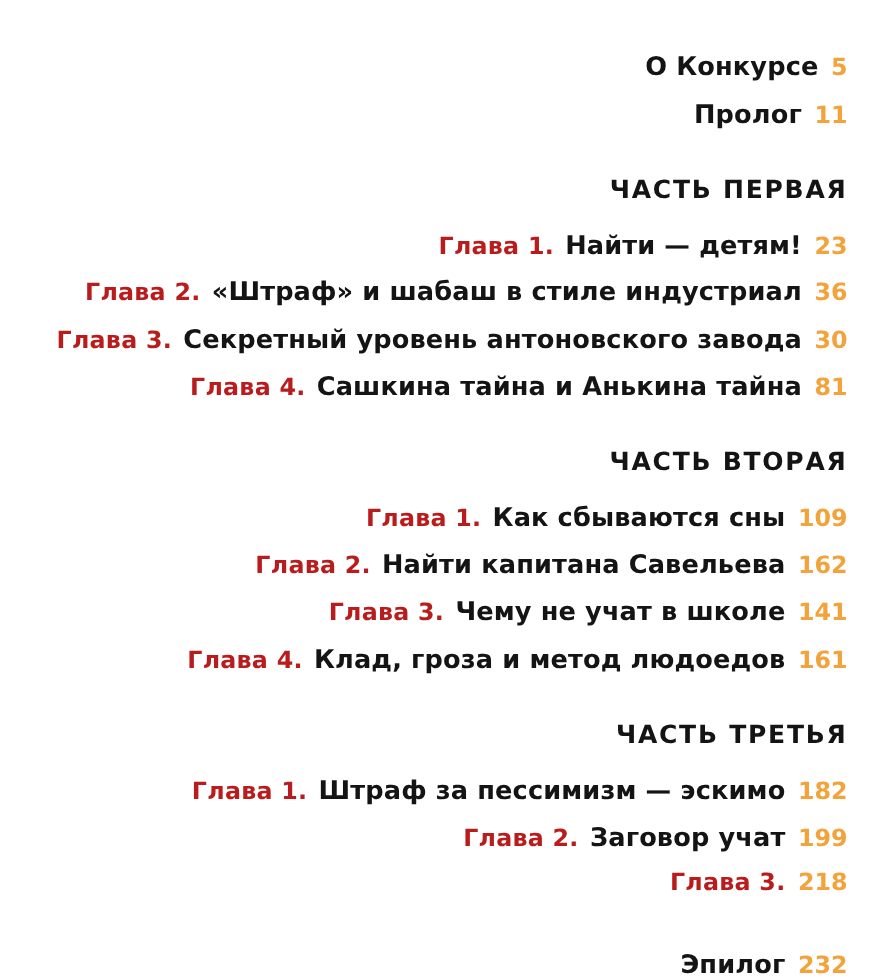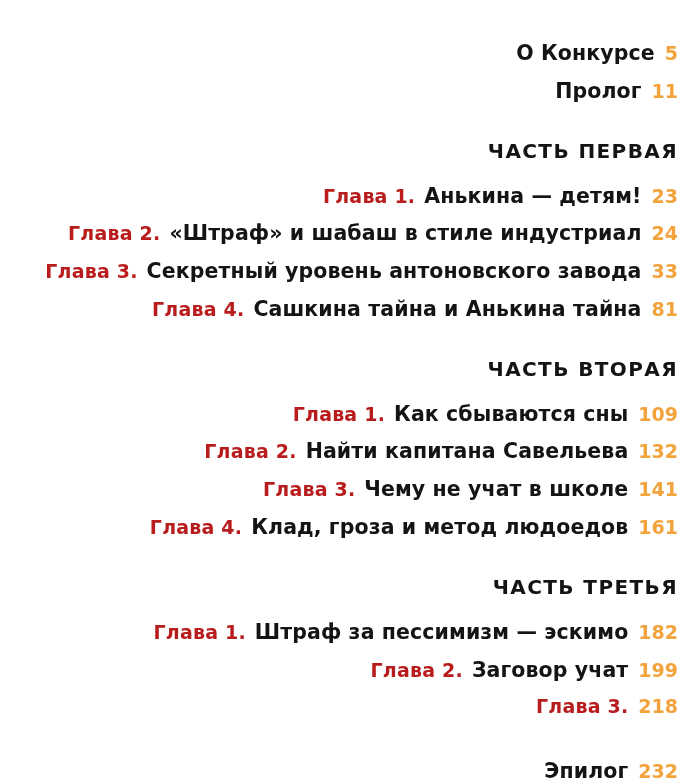--- a/index.html
+++ b/index.html
@@ -86,36 +86,36 @@
     <span class="page">11</span>
   </div>
 
   <div class="sp-front-2"></div>
 
   <div class="part-head">ЧАСТЬ ПЕРВАЯ</div>
   <div class="sp-part-after"></div>
 
   <div class="entry">
     <span class="chapter">Глава 1.</span>
-    <span class="title">Анькина — детям!</span>
+    <span class="title">Найти — детям!</span>
     <span class="page">23</span>
   </div>
   <div class="sp-row"></div>
 
   <div class="entry">
     <span class="chapter">Глава 2.</span>
     <span class="title">«Штраф» и шабаш в стиле индустриал</span>
-    <span class="page">24</span>
+    <span class="page">36</span>
   </div>
   <div class="sp-row"></div>
 
   <div class="entry">
     <span class="chapter">Глава 3.</span>
     <span class="title">Секретный уровень антоновского завода</span>
-    <span class="page">33</span>
+    <span class="page">30</span>
   </div>
   <div class="sp-row"></div>
 
   <div class="entry">
     <span class="chapter">Глава 4.</span>
     <span class="title">Сашкина тайна и Анькина тайна</span>
     <span class="page">81</span>
   </div>
 
   <div class="sp-part-before"></div>
@@ -126,21 +126,21 @@
   <div class="entry">
     <span class="chapter">Глава 1.</span>
     <span class="title">Как сбываются сны</span>
     <span class="page">109</span>
   </div>
   <div class="sp-row"></div>
 
   <div class="entry">
     <span class="chapter">Глава 2.</span>
     <span class="title">Найти капитана Савельева</span>
-    <span class="page">132</span>
+    <span class="page">162</span>
   </div>
   <div class="sp-row"></div>
 
   <div class="entry">
     <span class="chapter">Глава 3.</span>
     <span class="title">Чему не учат в школе</span>
     <span class="page">141</span>
   </div>
   <div class="sp-row"></div>
 

